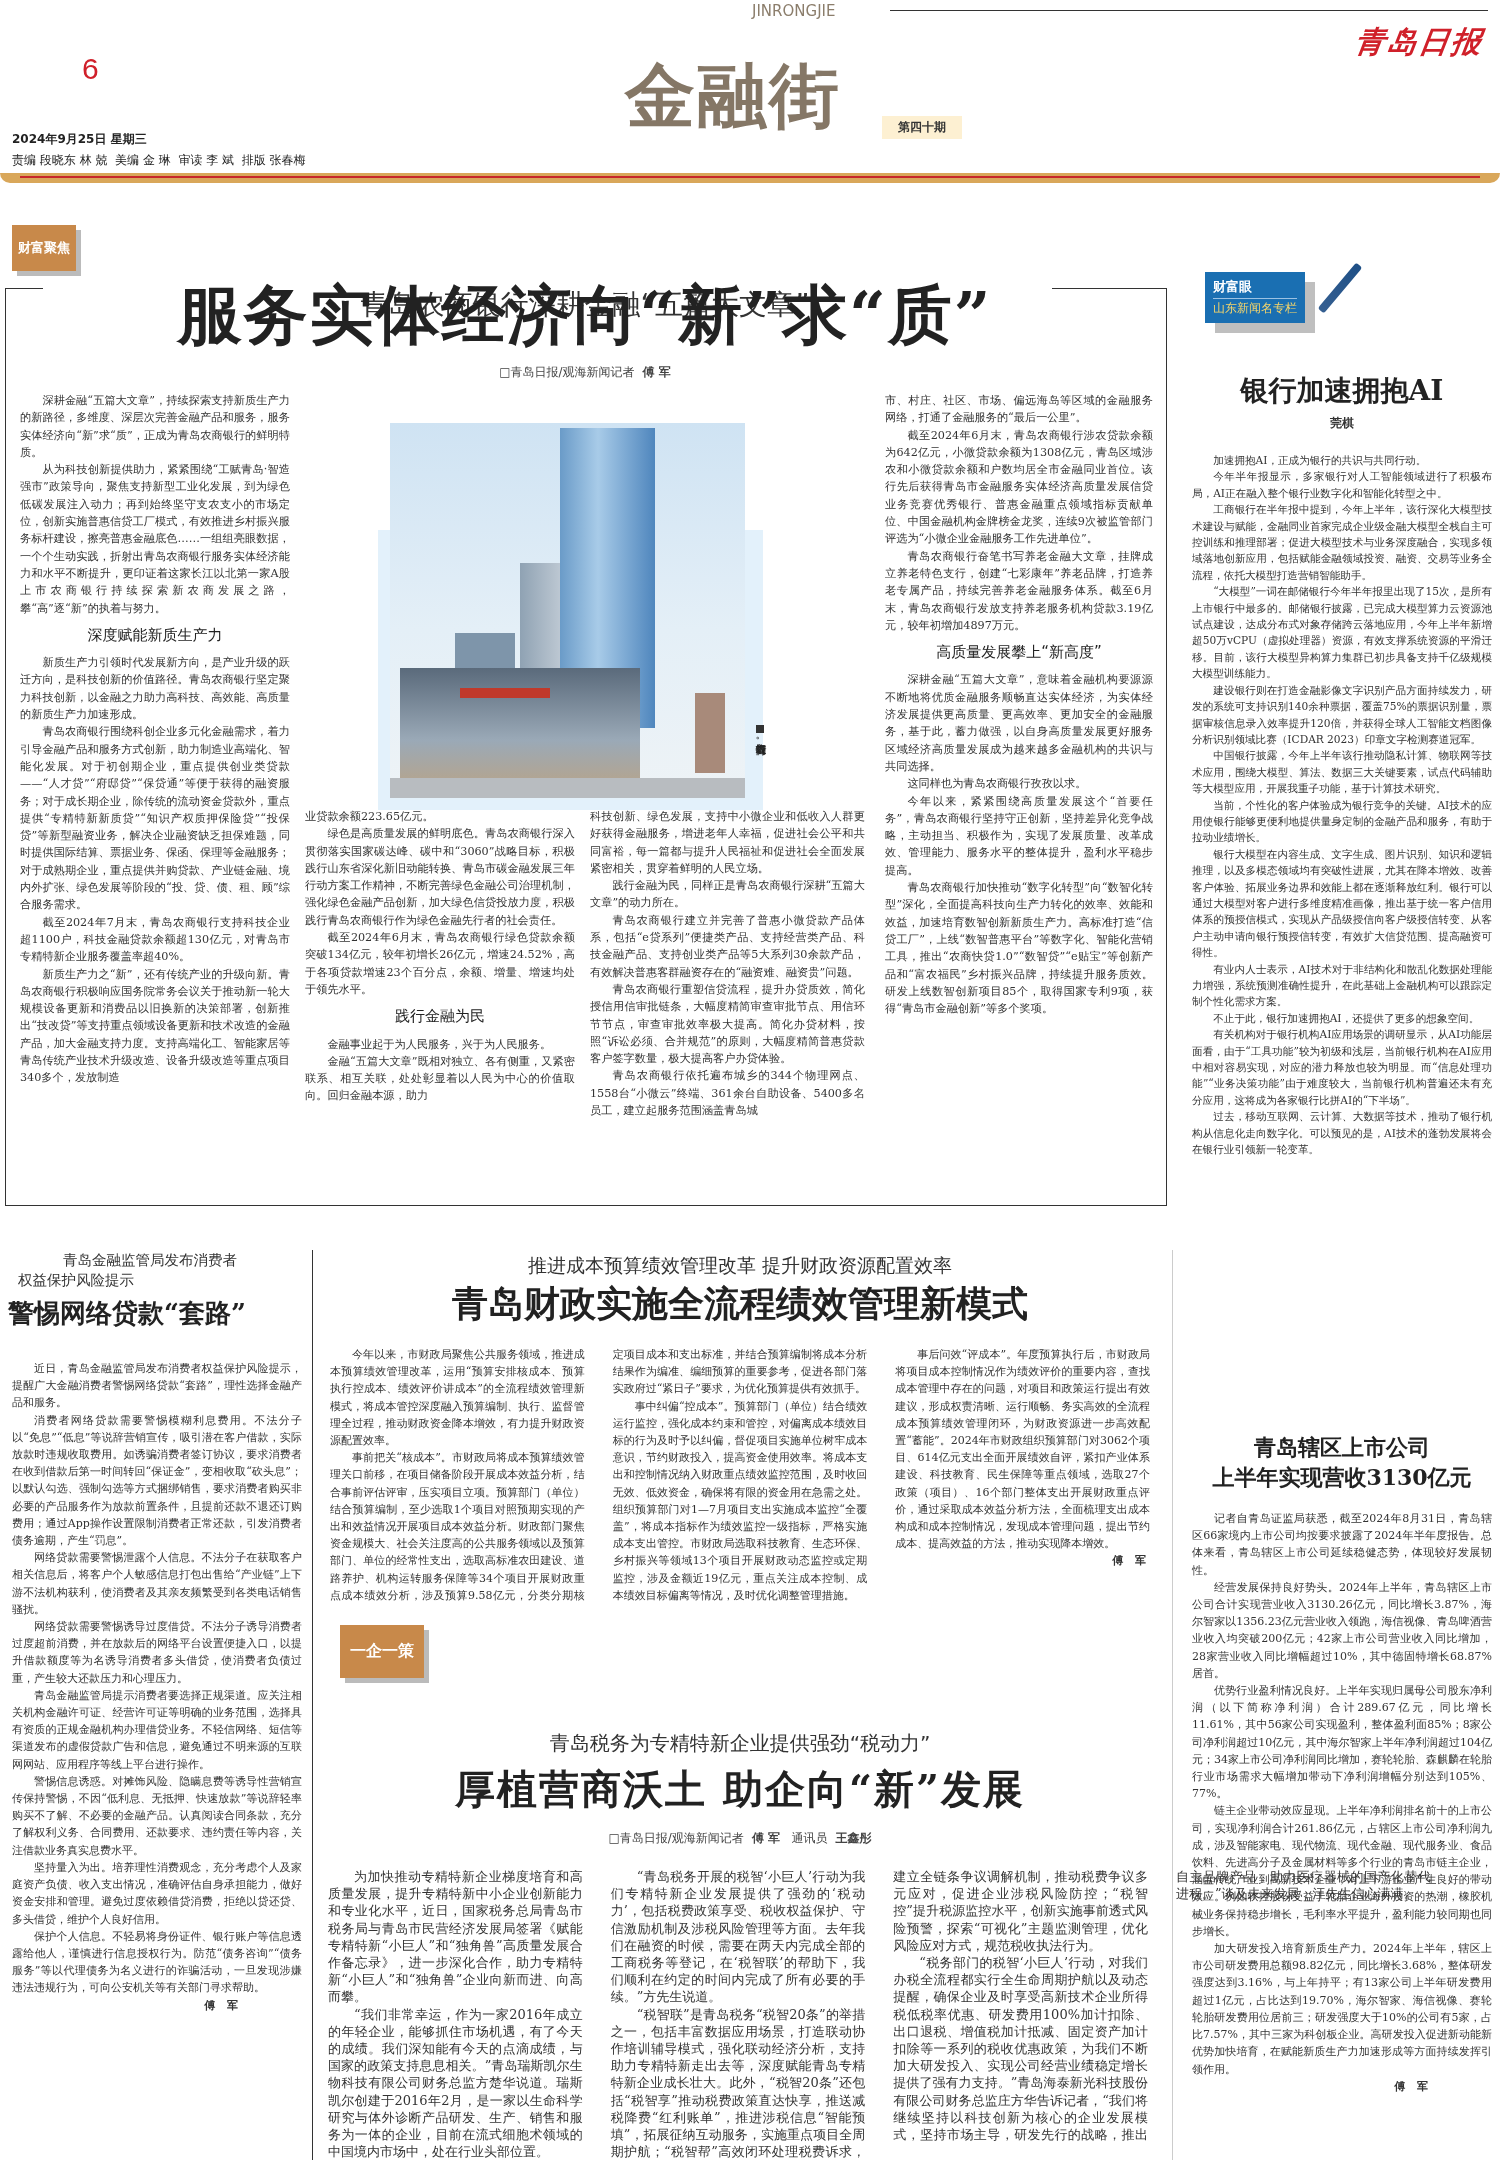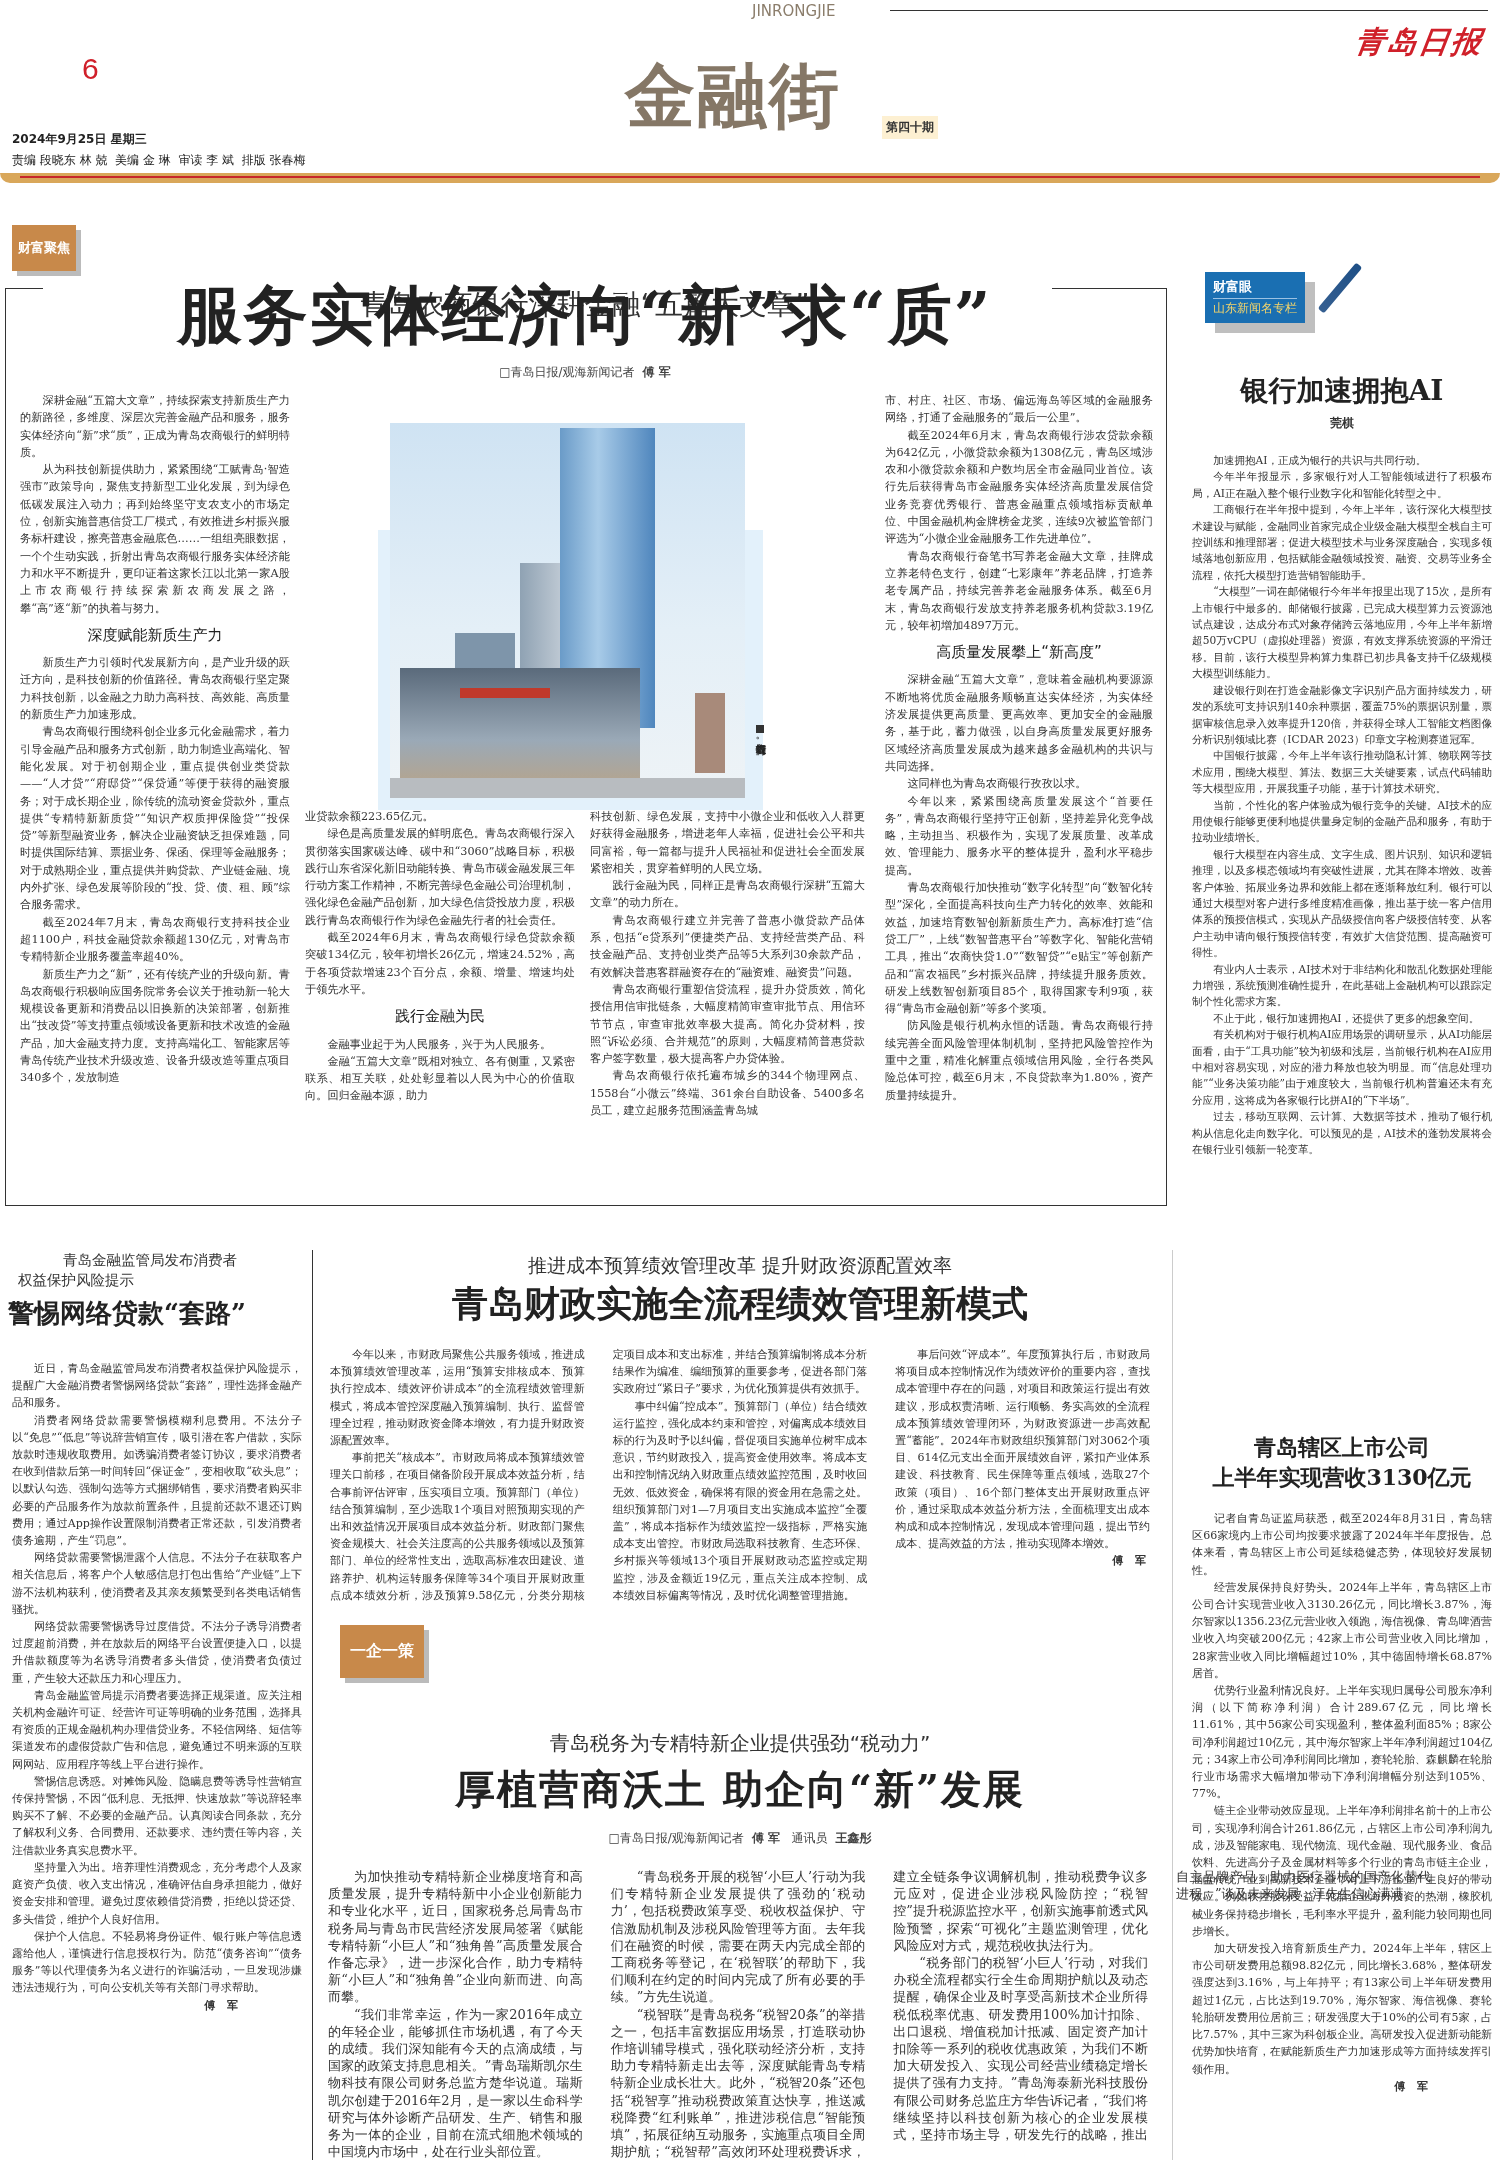--- a/index.html
+++ b/index.html
@@ -5,21 +5,21 @@
   * { box-sizing: border-box; margin: 0; padding: 0; }
   body { width: 1500px; height: 2175px; background: #ffffff; font-family: "DejaVu Serif", serif; color: #222; position: relative; overflow: hidden; }
   .abs { position: absolute; }
   .sans { font-family: "DejaVu Sans", sans-serif; }
 
   
   .jinrongjie { left: 752px; top: 2px; font-size: 15px; color: #8b7d6b; letter-spacing: 0px; }
   .mast-line { left: 890px; top: 10px; width: 598px; height: 1px; background: #333; }
   .page-num { left: 82px; top: 52px; font-size: 30px; color: #d0202a; font-family: "Liberation Sans", sans-serif; }
   .mast-title { left: 625px; top: 50px; font-size: 70px; color: #857766; font-weight: bold; letter-spacing: 2px; font-family: "DejaVu Serif", serif; }
-  .issue { left: 882px; top: 116px; font-size: 12px; background: #fdf0d2; padding: 3px 4px; color: #333; font-weight: bold; }
+  .issue { left: 882px; top: 116px; font-size: 12px; background: #fdf0d2; padding: 3px 16px; color: #333; font-weight: bold; }
   .brand { left: 1355px; top: 22px; font-size: 30px; color: #d0202a; font-style: italic; font-weight: bold; letter-spacing: 2px; transform: skew(-8deg); }
   .date { left: 12px; top: 131px; font-size: 12px; font-weight: bold; color: #222; }
   .credits { left: 12px; top: 152px; font-size: 12px; color: #222; }
   .credits b { font-weight: normal; }
   .mast-band { left: 0; top: 173px; width: 1500px; height: 10px; background: #d9a75a; border-radius: 0 0 10px 10px; }
   .mast-band-line { left: 20px; top: 176px; width: 1460px; height: 2px; background: #c7262a; }
 
   
   .tag { background: #c8894a; color: #fff; font-size: 13px; font-weight: bold; padding: 14px 6px; box-shadow: 5px 5px 0 #bbb; }
   .tag-top { left: 12px; top: 225px; }
@@ -146,21 +146,20 @@
 
 <div class="abs col" style="left:885px; top:392px; width:268px;">
   <p style="text-indent:0">市、村庄、社区、市场、偏远海岛等区域的金融服务网络，打通了金融服务的“最后一公里”。</p>
   <p>截至2024年6月末，青岛农商银行涉农贷款余额为642亿元，小微贷款余额为1308亿元，青岛区域涉农和小微贷款余额和户数均居全市金融同业首位。该行先后获得青岛市金融服务实体经济高质量发展信贷业务竞赛优秀银行、普惠金融重点领域指标贡献单位、中国金融机构金牌榜金龙奖，连续9次被监管部门评选为“小微企业金融服务工作先进单位”。</p>
   <p>青岛农商银行奋笔书写养老金融大文章，挂牌成立养老特色支行，创建“七彩康年”养老品牌，打造养老专属产品，持续完善养老金融服务体系。截至6月末，青岛农商银行发放支持养老服务机构贷款3.19亿元，较年初增加4897万元。</p>
   <h3>高质量发展攀上“新高度”</h3>
   <p>深耕金融“五篇大文章”，意味着金融机构要源源不断地将优质金融服务顺畅直达实体经济，为实体经济发展提供更高质量、更高效率、更加安全的金融服务，基于此，蓄力做强，以自身高质量发展更好服务区域经济高质量发展成为越来越多金融机构的共识与共同选择。</p>
   <p>这同样也为青岛农商银行孜孜以求。</p>
   <p>今年以来，紧紧围绕高质量发展这个“首要任务”，青岛农商银行坚持守正创新，坚持差异化竞争战略，主动担当、积极作为，实现了发展质量、改革成效、管理能力、服务水平的整体提升，盈利水平稳步提高。</p>
   <p>青岛农商银行加快推动“数字化转型”向“数智化转型”深化，全面提高科技向生产力转化的效率、效能和效益，加速培育数智创新新质生产力。高标准打造“信贷工厂”，上线“数智普惠平台”等数字化、智能化营销工具，推出“农商快贷1.0”“数智贷”“e贴宝”等创新产品和“富农福民”乡村振兴品牌，持续提升服务质效。研发上线数智创新项目85个，取得国家专利9项，获得“青岛市金融创新”等多个奖项。</p>
-  <p>防风险是银行机构永恒的话题。青岛农商银行持续完善全面风险管理体制机制，坚持把风险管控作为重中之重，精准化解重点领域信用风险，全行各类风险总体可控，截至6月末，不良贷款率为1.80%，资产质量持续提升。</p>
 </div>
 
 <div class="abs col-tag">
   <div class="l1">财富眼</div>
   <div class="l2">山东新闻名专栏</div>
 </div>
 <div class="abs pen"></div>
 <div class="abs ai-title">银行加速拥抱AI</div>
 <div class="abs ai-author">莞棋</div>
 <div class="abs col" style="left:1192px; top:452px; width:300px; font-size:10.6px; line-height:16.4px;">

